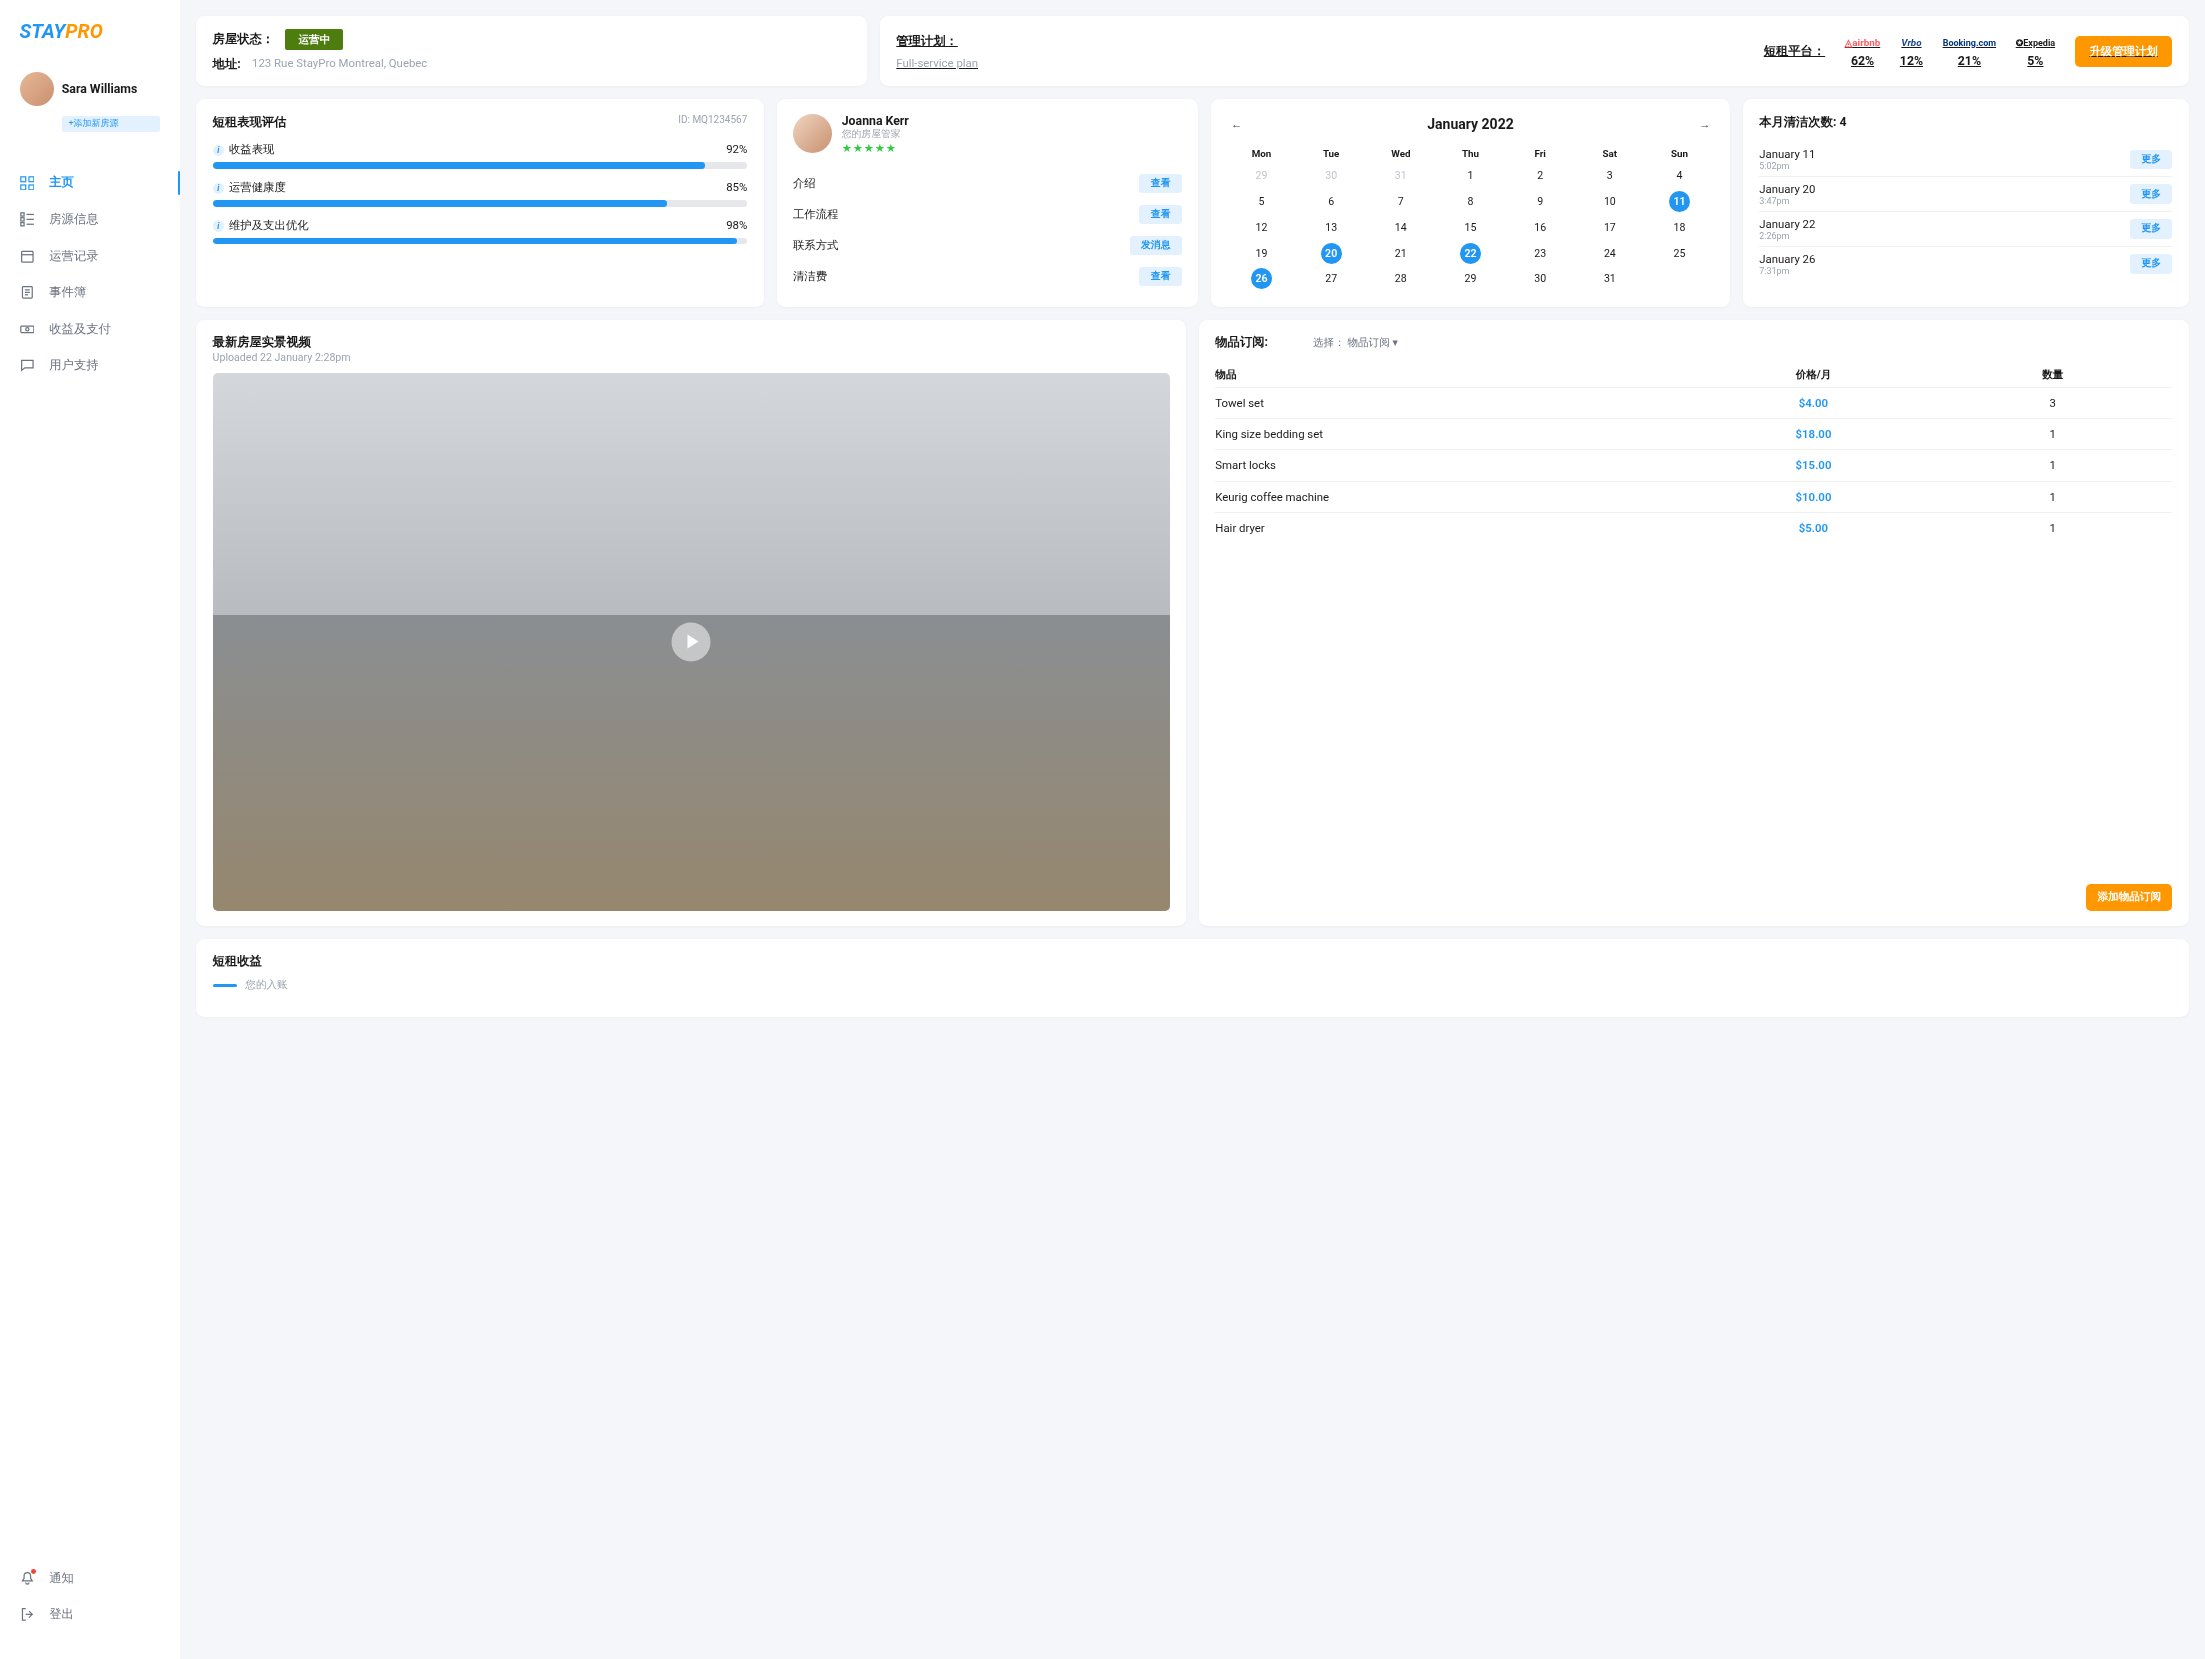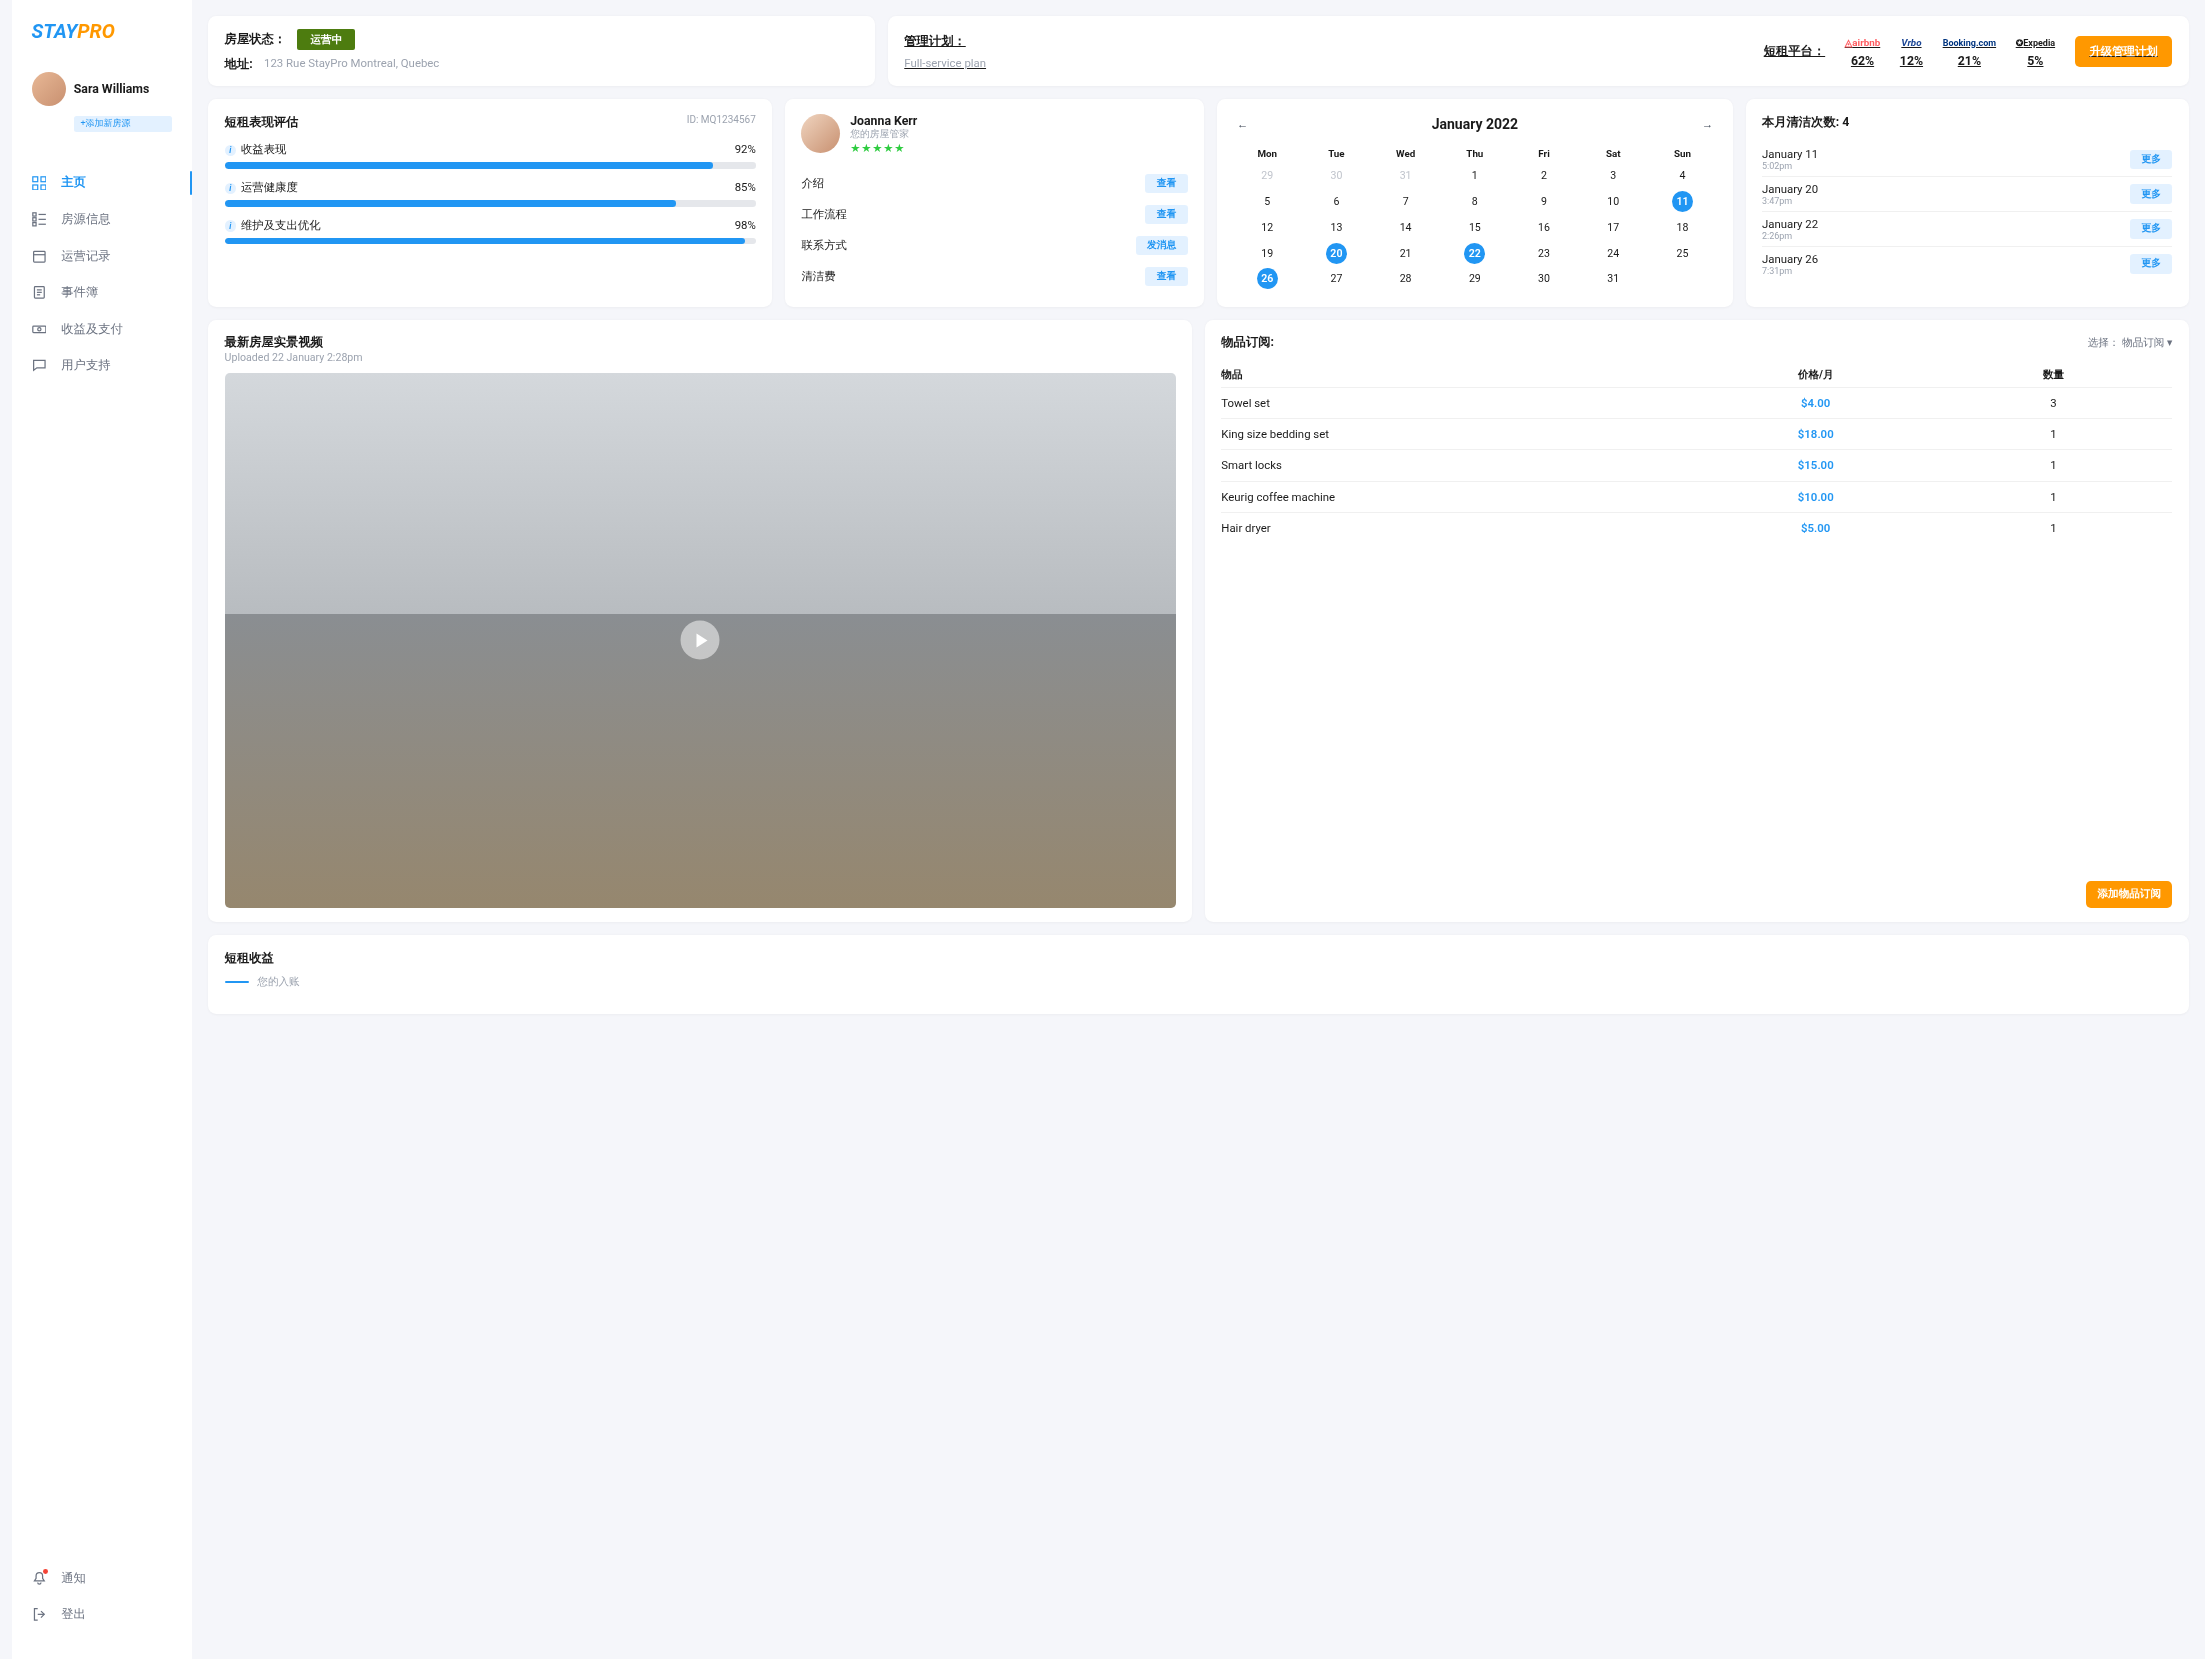--- a/index.html
+++ b/index.html
@@ -1,17 +1,17 @@
 <!DOCTYPE html>
 <html style="font-size:13px"><head>
 <meta charset="utf-8">
 <style>
 * { margin: 0; padding: 0; box-sizing: border-box; }
 body { font-family: -apple-system, BlinkMacSystemFont, "Segoe UI", Roboto, sans-serif; background: #f5f6fa; color: #1a1a1a; font-size: 11.4px; }
-.app { display: flex; min-height: 100vh; margin-left: 12px; }
+.app { display: flex; min-height: 100vh; }
 
 
 .sidebar { width: 180px; background: #fff; padding: 19.6px 0; display: flex; flex-direction: column; }
 .logo { padding: 0 19.6px 19.6px; font-size: 19.6px; font-weight: 700; font-style: italic; }
 .logo-s { color: #2196f3; }
 .logo-tay { color: #2196f3; }
 .logo-pro { color: #ff9800; }
 .user-block { display: flex; align-items: center; gap: 8.2px; padding: 9.8px 19.6px 6.5px; }
 .avatar { width: 34px; height: 34px; border-radius: 50%; background: linear-gradient(135deg,#e8b896,#c89070); }
 .user-name { font-weight: 700; font-size: 12.3px; }
@@ -85,21 +85,21 @@
 
 .row3 { display:flex; gap:13px; }
 .video-card { flex:1; padding:14.7px 16.3px; }
 .video-title { font-weight:700; font-size:12.3px; }
 .video-sub { color:#9ca3af; font-size:10.6px; margin-bottom:8.2px; }
 .video-thumb { width:100%; aspect-ratio:16/9; background:linear-gradient(180deg,#d4d8dc 0%,#b8bcc0 45%,#8a8e92 45%,#96876e 100%); border-radius:4.9px; position:relative; cursor:pointer; }
 .play-btn { position:absolute; top:50%; left:50%; transform:translate(-50%,-50%); width:39px; height:39px; border-radius:50%; background:rgba(255,255,255,0.5); display:flex; align-items:center; justify-content:center; }
 .play-btn::after { content:''; border-left:11.4px solid #fff; border-top:7.4px solid transparent; border-bottom:7.4px solid transparent; margin-left:3.3px; }
 
 .sub-card { flex:1; padding:14.7px 16.3px; display:flex; flex-direction:column; }
-.sub-head { display:flex; justify-content:space-between; align-items:center; margin-bottom:11.4px; }
+.sub-head { display:flex; justify-content:flex-start; align-items:center; margin-bottom:11.4px;gap:45px; }
 .sub-title { font-weight:700; font-size:12.3px; }
 .sub-select { color:#6b7280; font-size:10.6px; cursor:pointer; }
 .sub-table-head { display:flex; font-weight:700; font-size:10.6px; padding:4.9px 0; }
 .tc1 { flex:2; }
 .tc2 { flex:1; text-align:center; }
 .tc3 { flex:1; text-align:center; }
 .sub-row { display:flex; padding:8.2px 0; border-top:0.8px solid #f0f0f0; font-size:11.4px; }
 .price { color:#2196f3; font-weight:600; }
 .sub-footer { margin-top:auto; text-align:right; padding-top:13px; }
 

